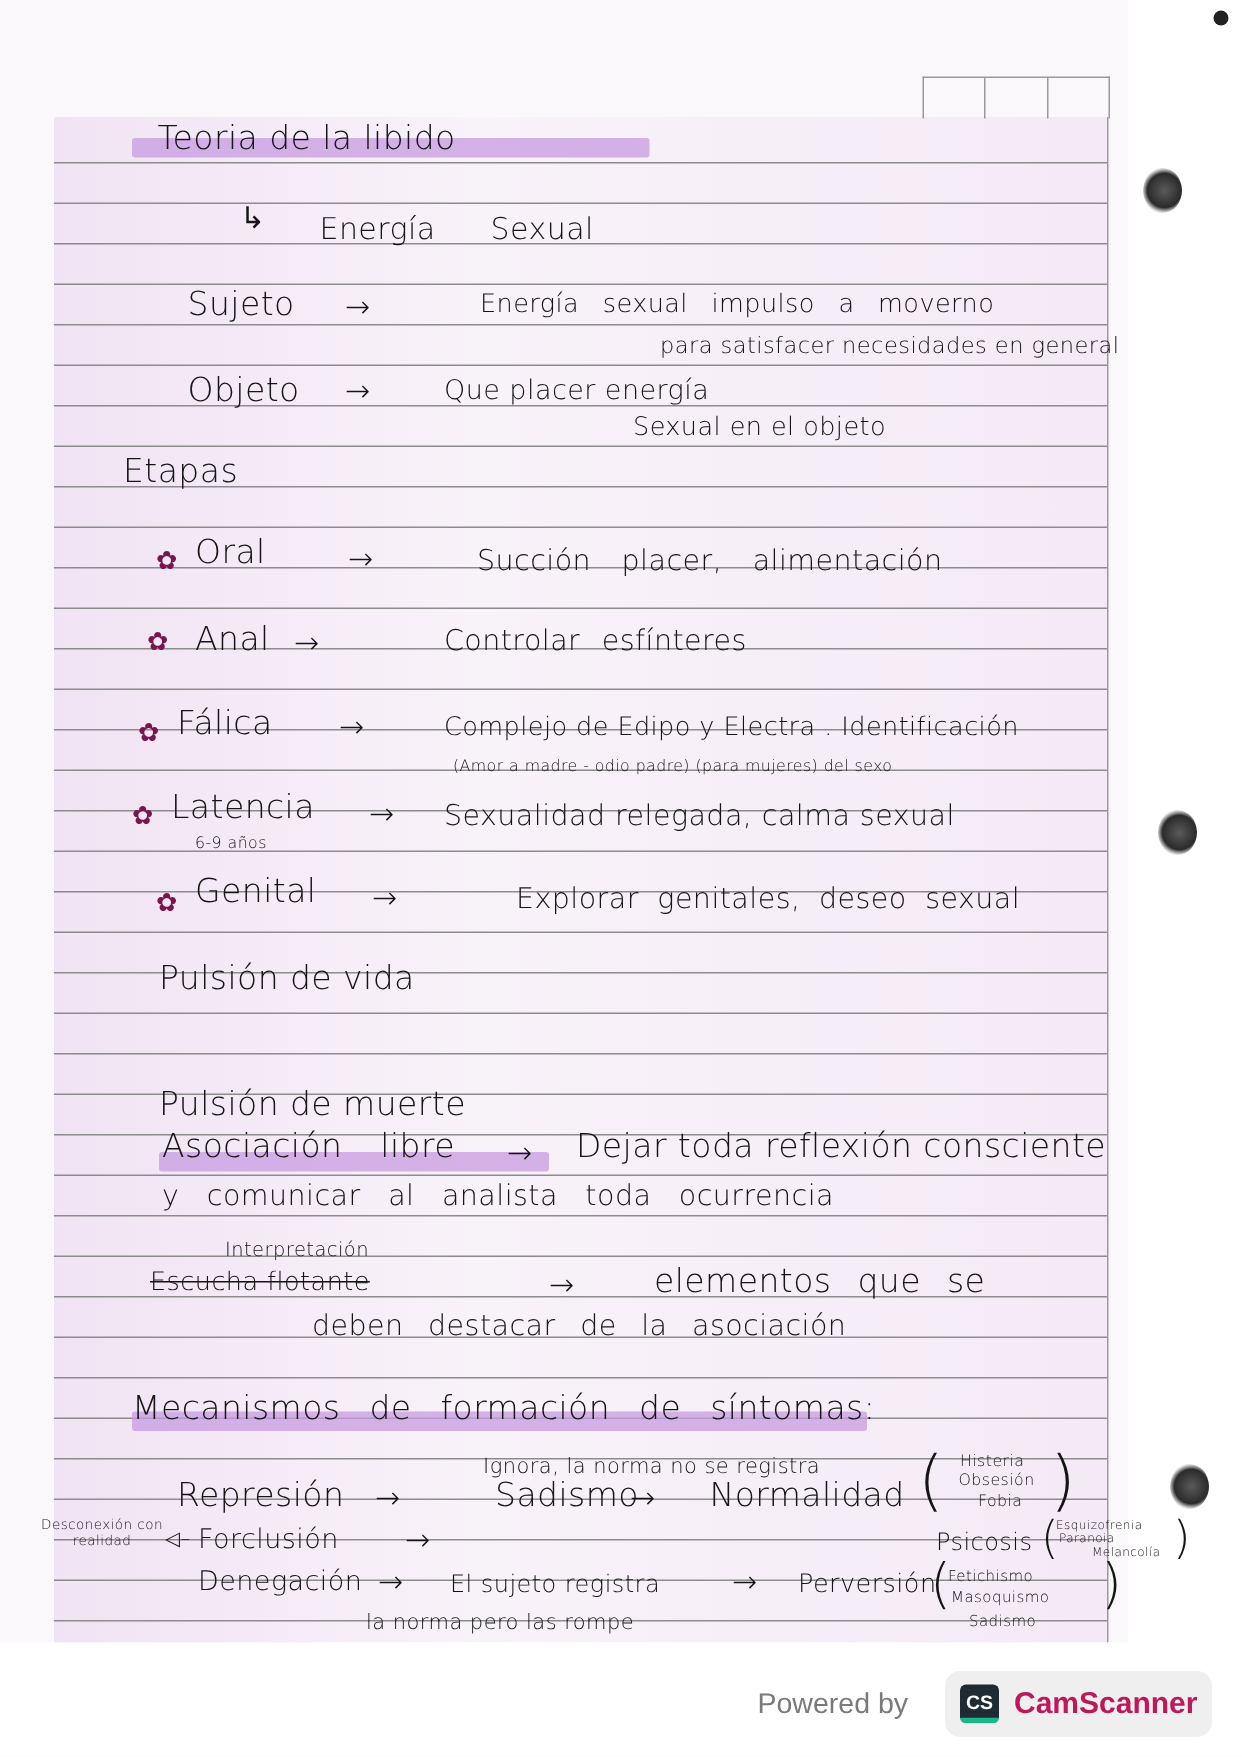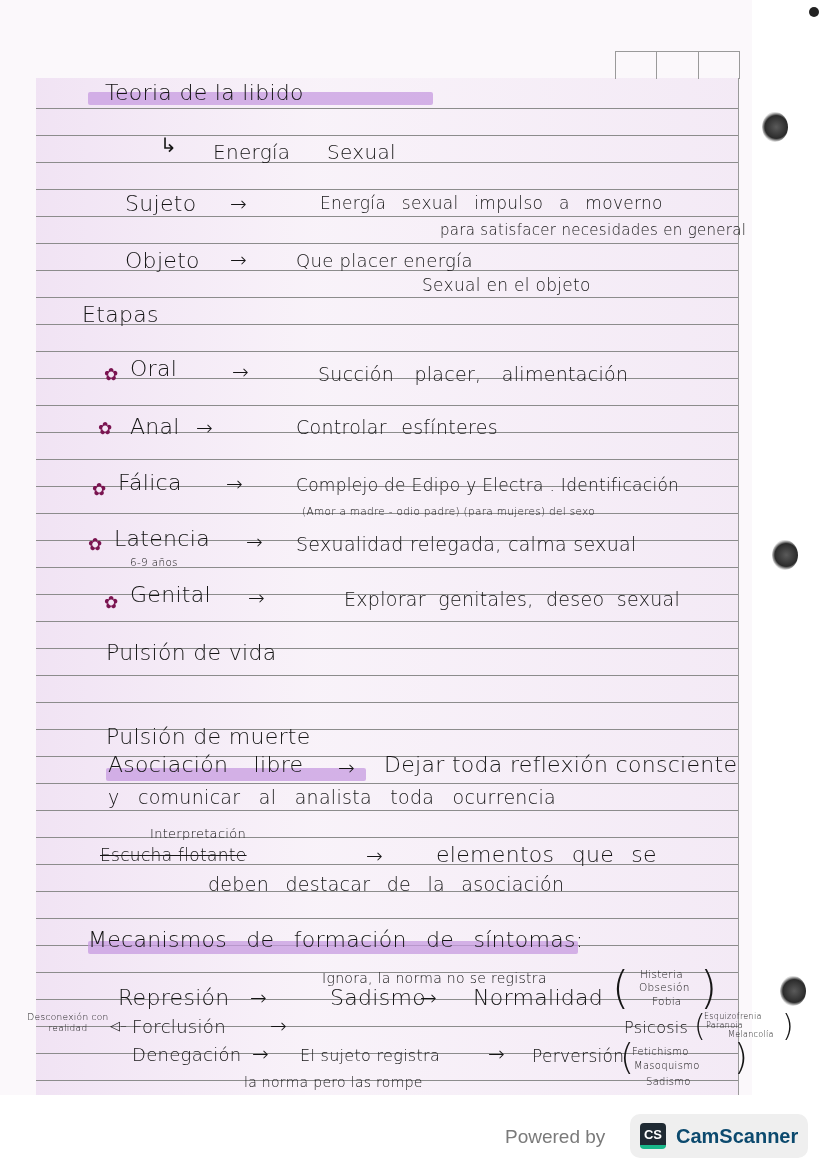--- a/index.html
+++ b/index.html
@@ -63,21 +63,21 @@
     position:absolute; left:630px; top:1114px; width:178px; height:44px;
     background:#efefef; border-radius:10px; display:flex; align-items:center;
   }
   .cs-logo {
     margin-left:10px; width:26px; height:26px; background:#1f2a33; border-radius:4px;
     color:#fff; font-size:13px; font-weight:bold; display:flex; align-items:center; justify-content:center;
     border-bottom:4px solid #19b88a; box-sizing:border-box;
     font-family:"Liberation Sans", sans-serif;
   }
   .cs-name {
-    margin-left:10px; color:#0c4a6e; font-size:20px; font-weight:bold;
+    margin-left:10px; color:#be185d; font-size:20px; font-weight:bold;
     font-family:"Liberation Sans", sans-serif;
   }
 </style>
 </head>
 <body>
 
 <div class="page">
   <div class="sheet"></div>
 
   <div class="date-box">

